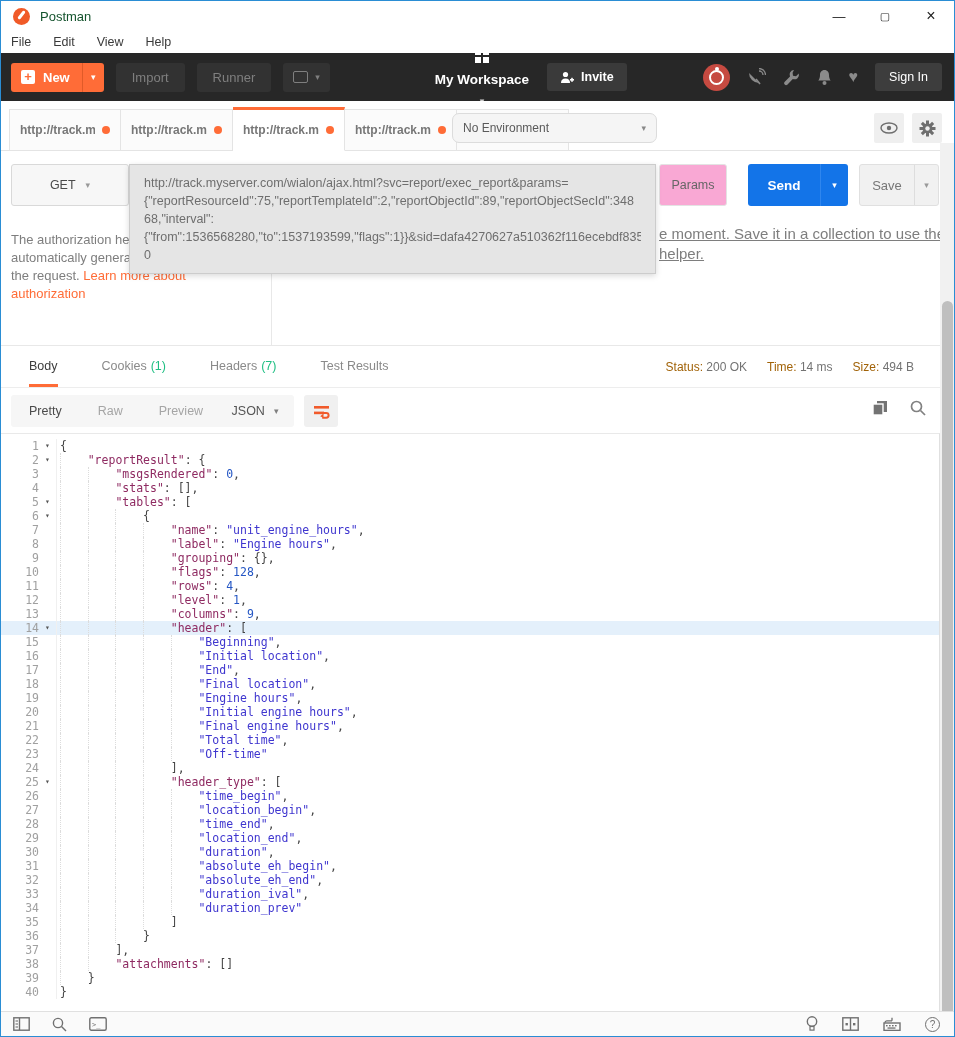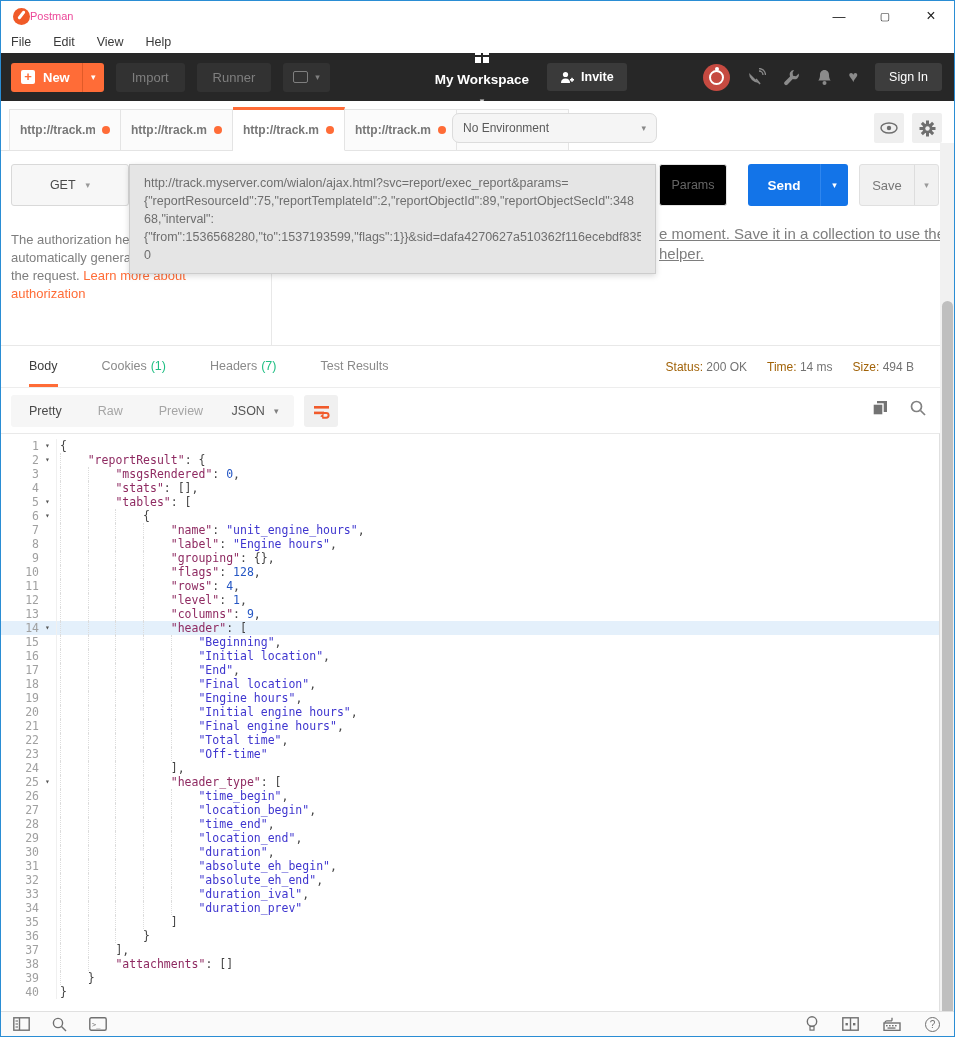--- a/index.html
+++ b/index.html
@@ -7,21 +7,21 @@
   body {
     position:relative; font-family:"Liberation Sans",sans-serif;
     background:#ffffff; border:1px solid #2a8dd4; overflow:hidden;
     color:#333;
   }
 
   
   #titlebar { position:absolute; top:0; left:0; width:100%; height:30px; background:#fff; display:flex; align-items:center; }
   .logo { width:17px; height:17px; border-radius:50%; background:#f05a28; margin-left:12px; position:relative; overflow:hidden; }
   .logo span { position:absolute; left:7px; top:2px; width:3px; height:10px; background:#fff; transform:rotate(38deg); border-radius:2px; }
-  .app-title { font-size:11px; color:#ec4899; }
+  .app-title { margin-left:10px; font-size:13px; color:#14532d; }
   .winbtns { margin-left:auto; display:flex; height:30px; }
   .winbtn { width:46px; height:30px; display:flex; align-items:center; justify-content:center; font-size:13px; color:#222; }
   .winbtn.max { font-size:11px; }
   .winbtn.close { font-size:16px; }
 
   
   #menubar { position:absolute; top:30px; left:0; width:100%; height:22px; background:#fff; display:flex; align-items:center; padding-left:10px; gap:22px; }
   .menu-item { font-size:12.5px; color:#3a3a3a; }
 
   
@@ -61,21 +61,21 @@
   .env-box { position:absolute; right:297px; top:12px; width:205px; height:30px; background:#f5f5f5; border:1px solid #dcdcdc; border-radius:7px; display:flex; align-items:center; padding:0 10px; font-size:12px; color:#5a5a5a; }
   .env-box .caret-sm { margin-left:auto; color:#888; }
   .sq-btn { position:absolute; top:12px; width:30px; height:30px; background:#efefef; border-radius:2px; display:flex; align-items:center; justify-content:center; }
   #eye-btn { right:50px; } #gear-btn { right:12px; }
 
   
   #reqrow { position:absolute; top:150px; left:0; width:100%; height:62px; background:#fff; }
   .method-box { position:absolute; left:10px; top:13px; width:118px; height:42px; background:#f7f7f7; border:1px solid #d9d9d9; border-radius:3px; display:flex; align-items:center; justify-content:center; gap:10px; font-size:12.5px; color:#4a4a4a; }
   .method-box .caret-sm { color:#999; }
   .url-input { position:absolute; left:128px; top:13px; width:522px; height:42px; background:#fff; border:1px solid #e0e0e0; border-left:none; border-radius:0 3px 3px 0; }
-  .btn-params { position:absolute; left:658px; top:13px; width:68px; height:42px; background:#000000; border:1px solid #e3e3e3; border-radius:3px; display:flex; align-items:center; justify-content:center; font-size:12.5px; color:#666; }
+  .btn-params { position:absolute; left:658px; top:13px; width:68px; height:42px; background:#f9a8d4; border:1px solid #e3e3e3; border-radius:3px; display:flex; align-items:center; justify-content:center; font-size:12.5px; color:#666; }
   .btn-send { position:absolute; left:747px; top:13px; width:100px; height:42px; background:#1374e8; border-radius:3px; display:flex; color:#fff; overflow:hidden; }
   .btn-send .main { flex:1; display:flex; align-items:center; justify-content:center; font-size:13.5px; font-weight:bold; }
   .btn-send .caret { width:28px; border-left:1px solid #2f86ee; display:flex; align-items:center; justify-content:center; font-size:9px; }
   .btn-save { position:absolute; left:858px; top:13px; width:80px; height:42px; background:#f1f1f1; border:1px solid #e0e0e0; border-radius:3px; display:flex; color:#777; overflow:hidden; }
   .btn-save .main { flex:1; display:flex; align-items:center; justify-content:center; font-size:13px; }
   .btn-save .caret { width:24px; border-left:1px solid #ddd; display:flex; align-items:center; justify-content:center; font-size:9px; color:#999; }
 
   
   #authrow { position:absolute; top:212px; left:0; width:100%; height:133px; background:#fff; border-bottom:1px solid #e8e8e8; }
   #auth-divider { position:absolute; left:270px; top:0; width:1px; height:133px; background:#e8e8e8; }

